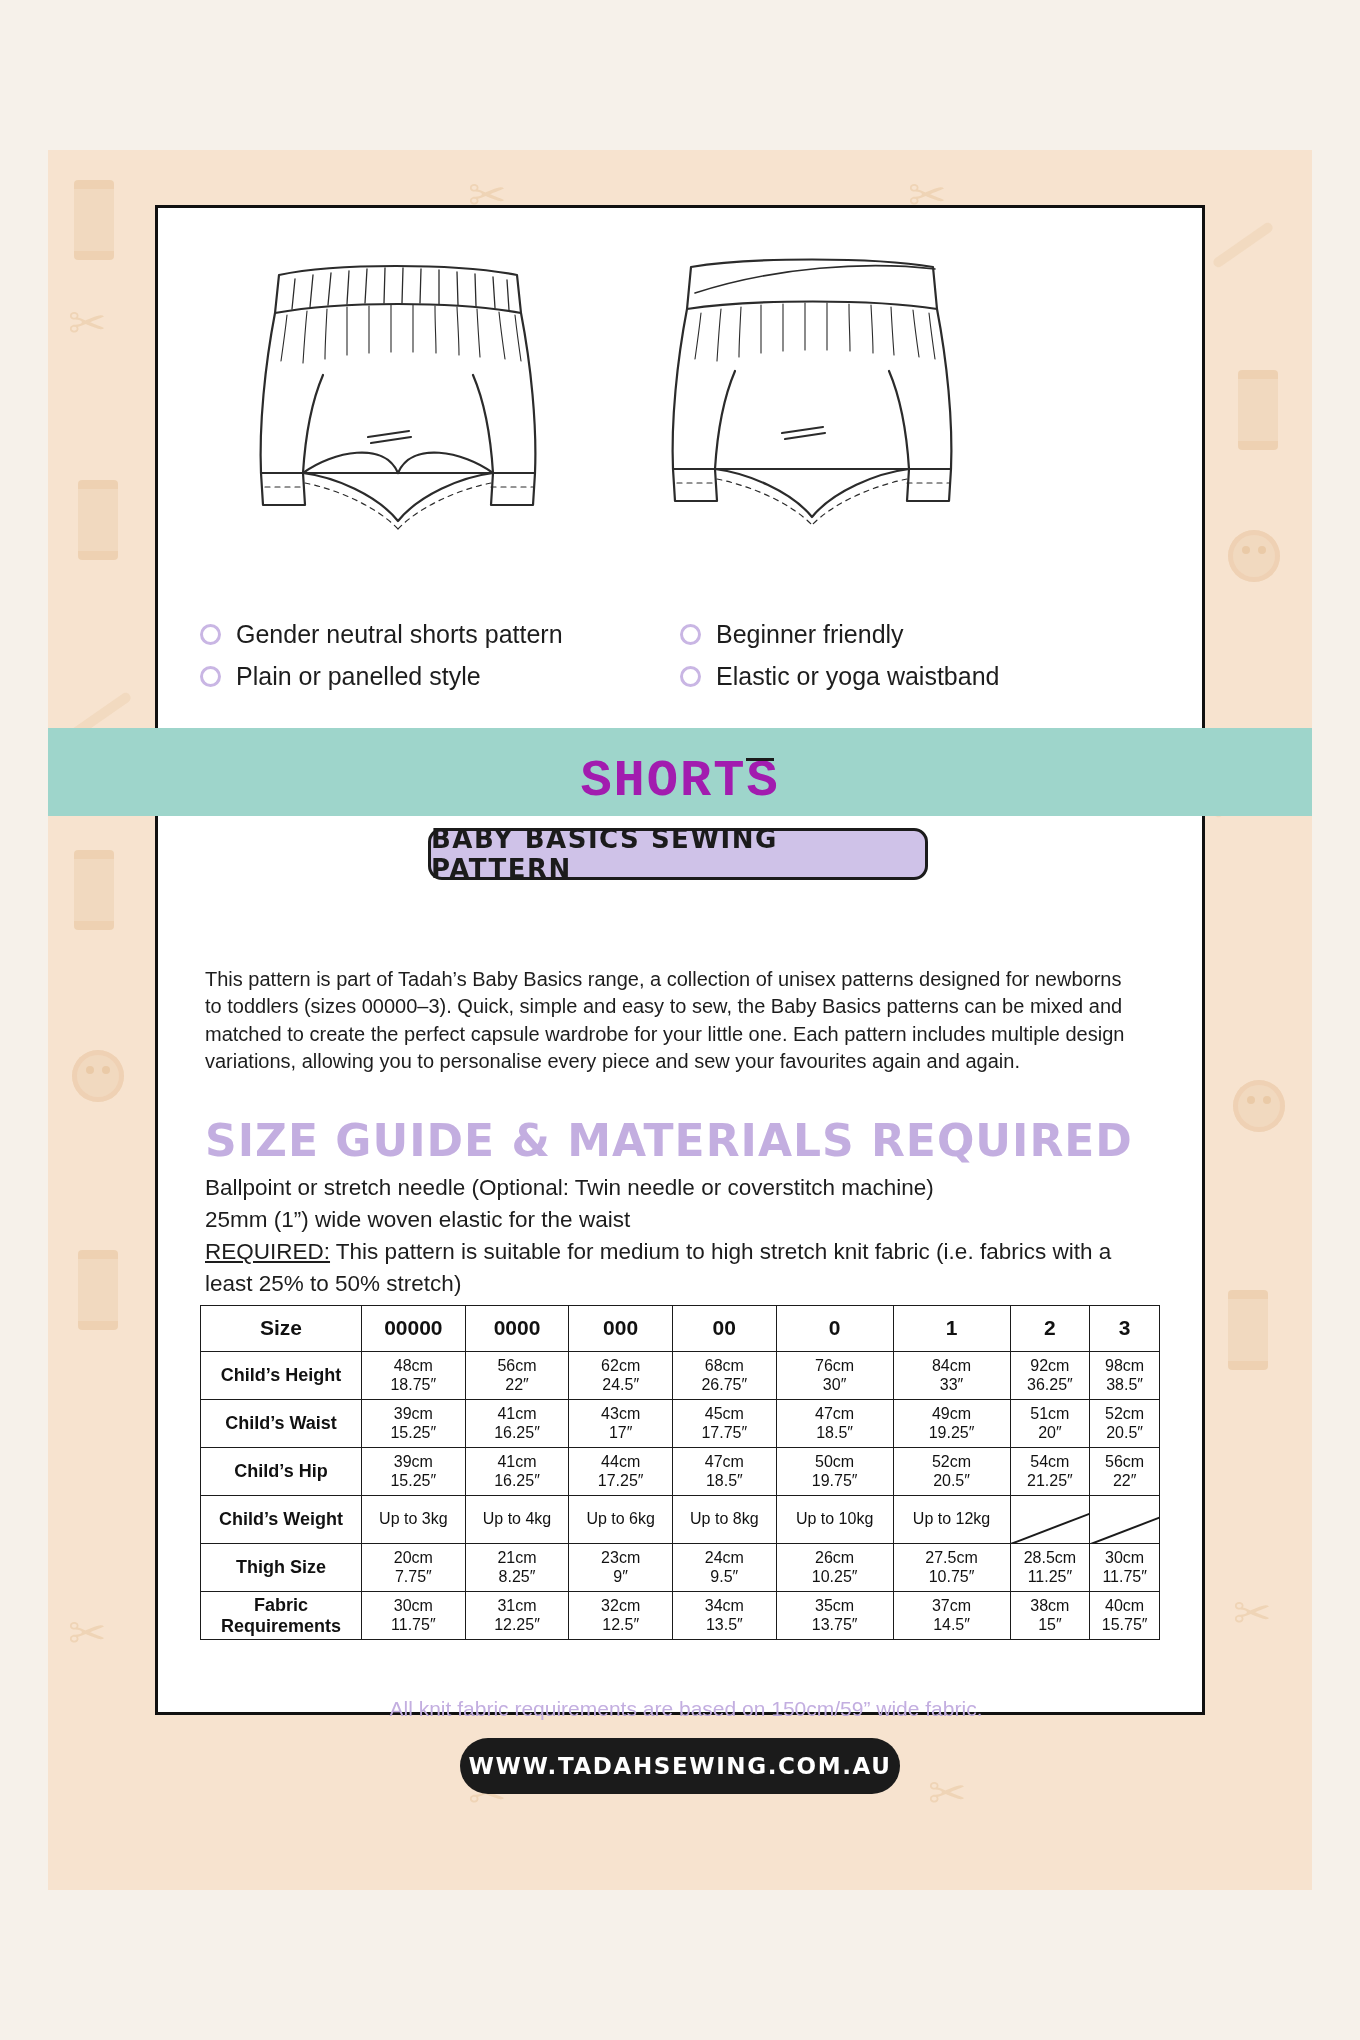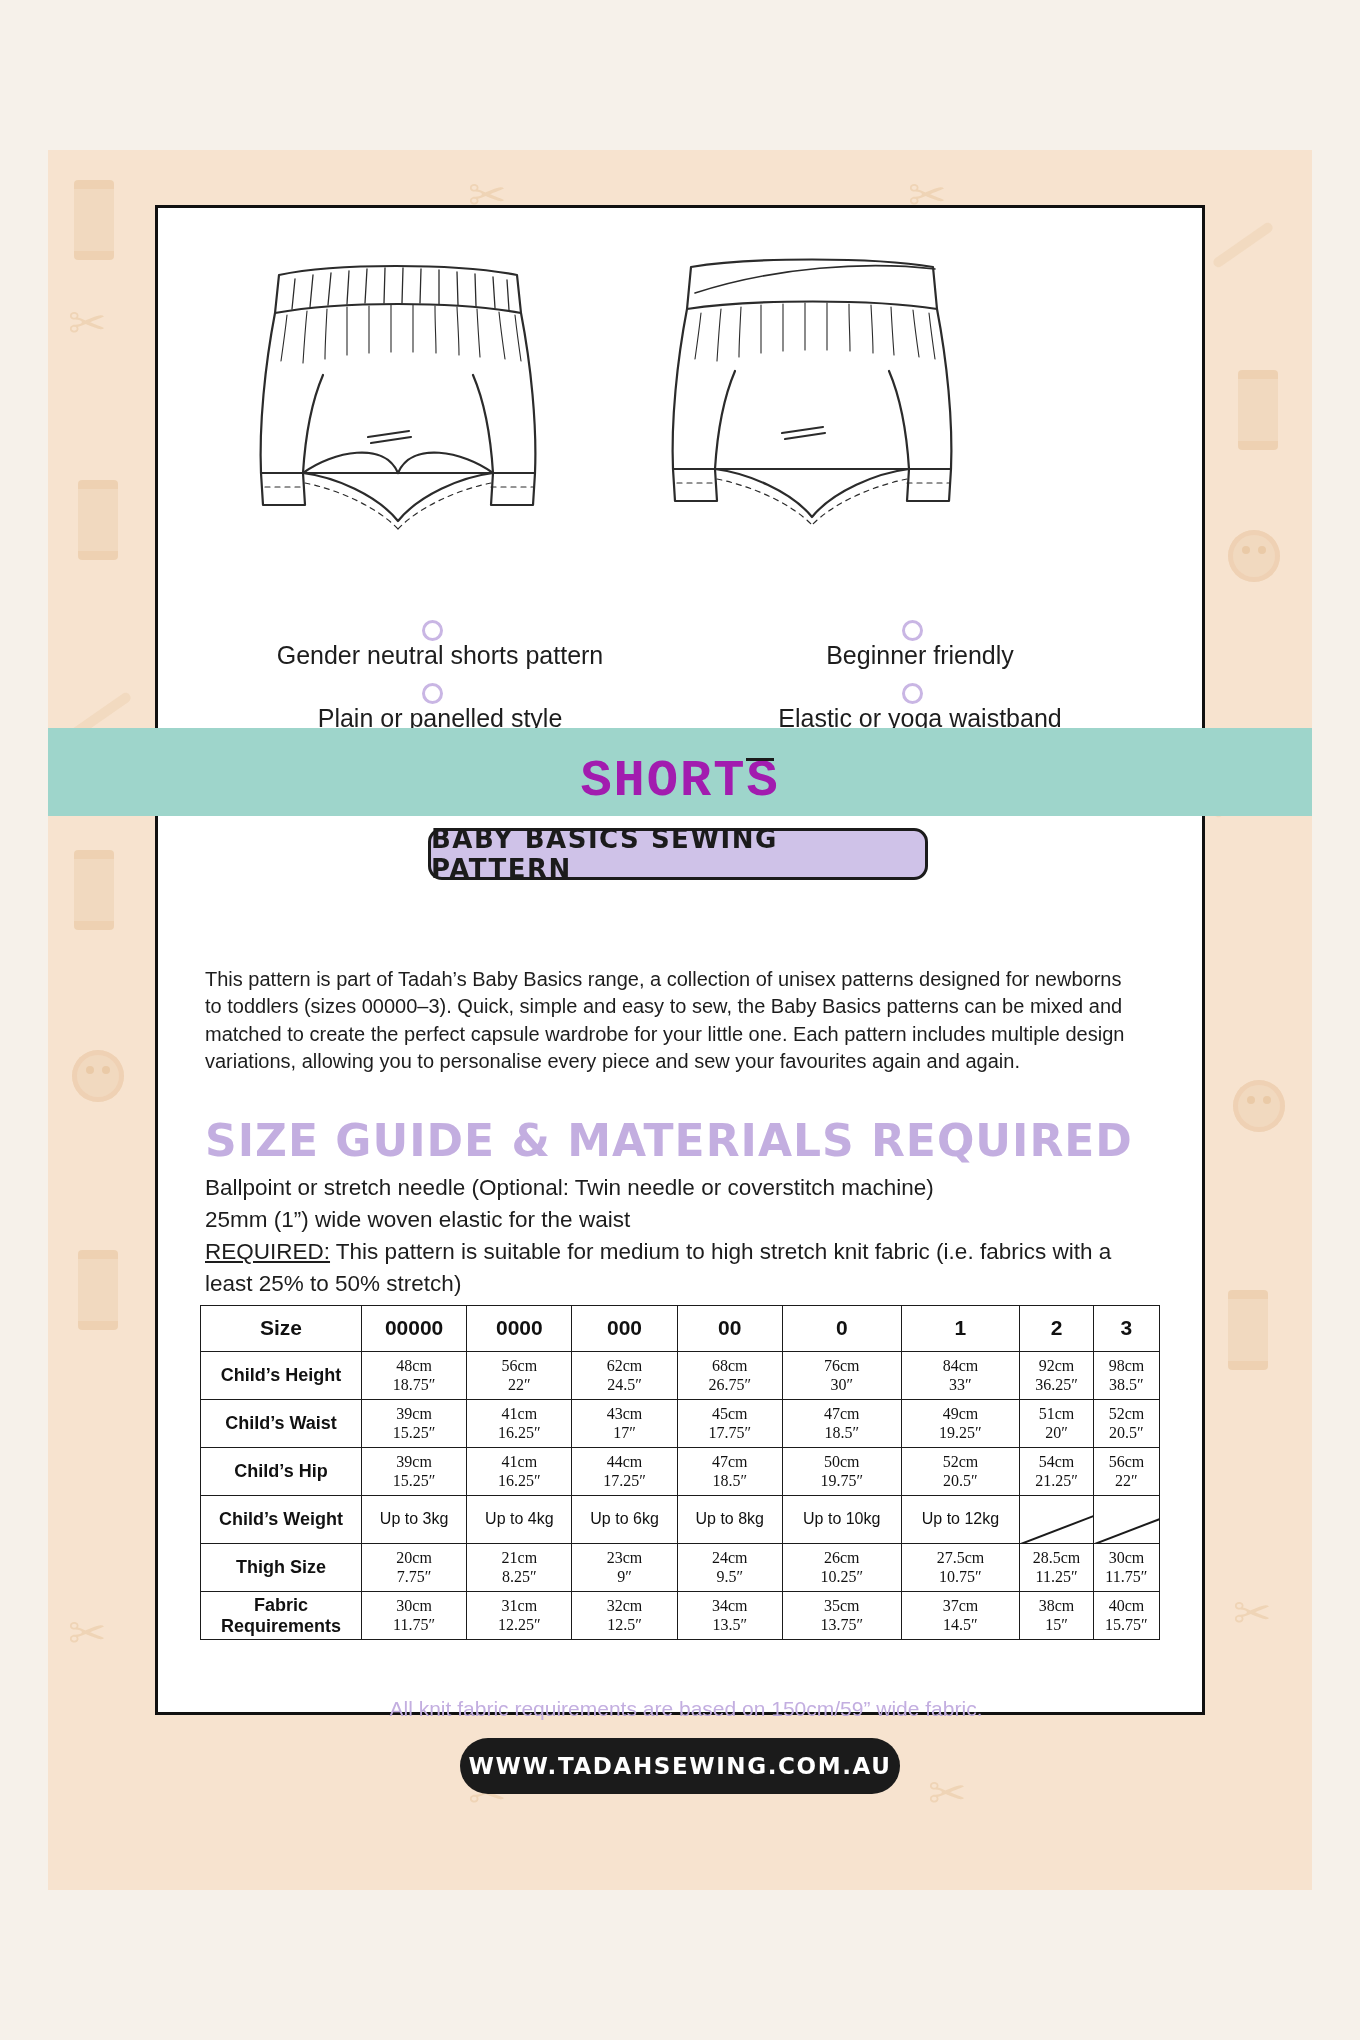--- a/index.html
+++ b/index.html
@@ -99,21 +99,20 @@
     display: flex;
     flex-wrap: wrap;
   }
   .feature {
     display: flex;
     align-items: center;
     width: 480px;
     margin-bottom: 13px;
     font-size: 25px;
     color: #1d1d1d;
-    flex-direction: column;
   }
   .bullet {
     width: 15px;
     height: 15px;
     border-radius: 50%;
     border: 3px solid #c9b6e4;
     margin-right: 15px;
     flex: none;
   }
 
@@ -227,21 +226,20 @@
     font-weight: bold;
     height: 45px;
   }
   table.size-table tbody th {
     font-size: 18px;
     font-weight: bold;
     width: 160px;
   }
   .cell-two {
     display: block;
-    font-family: Liberation Serif, serif;
   }
   .cell-two .a { display: block; }
   .cell-two .b { display: block; }
   td.diag {
     position: relative;
     overflow: hidden;
   }
   td.diag::after {
     content: "";
     position: absolute;

